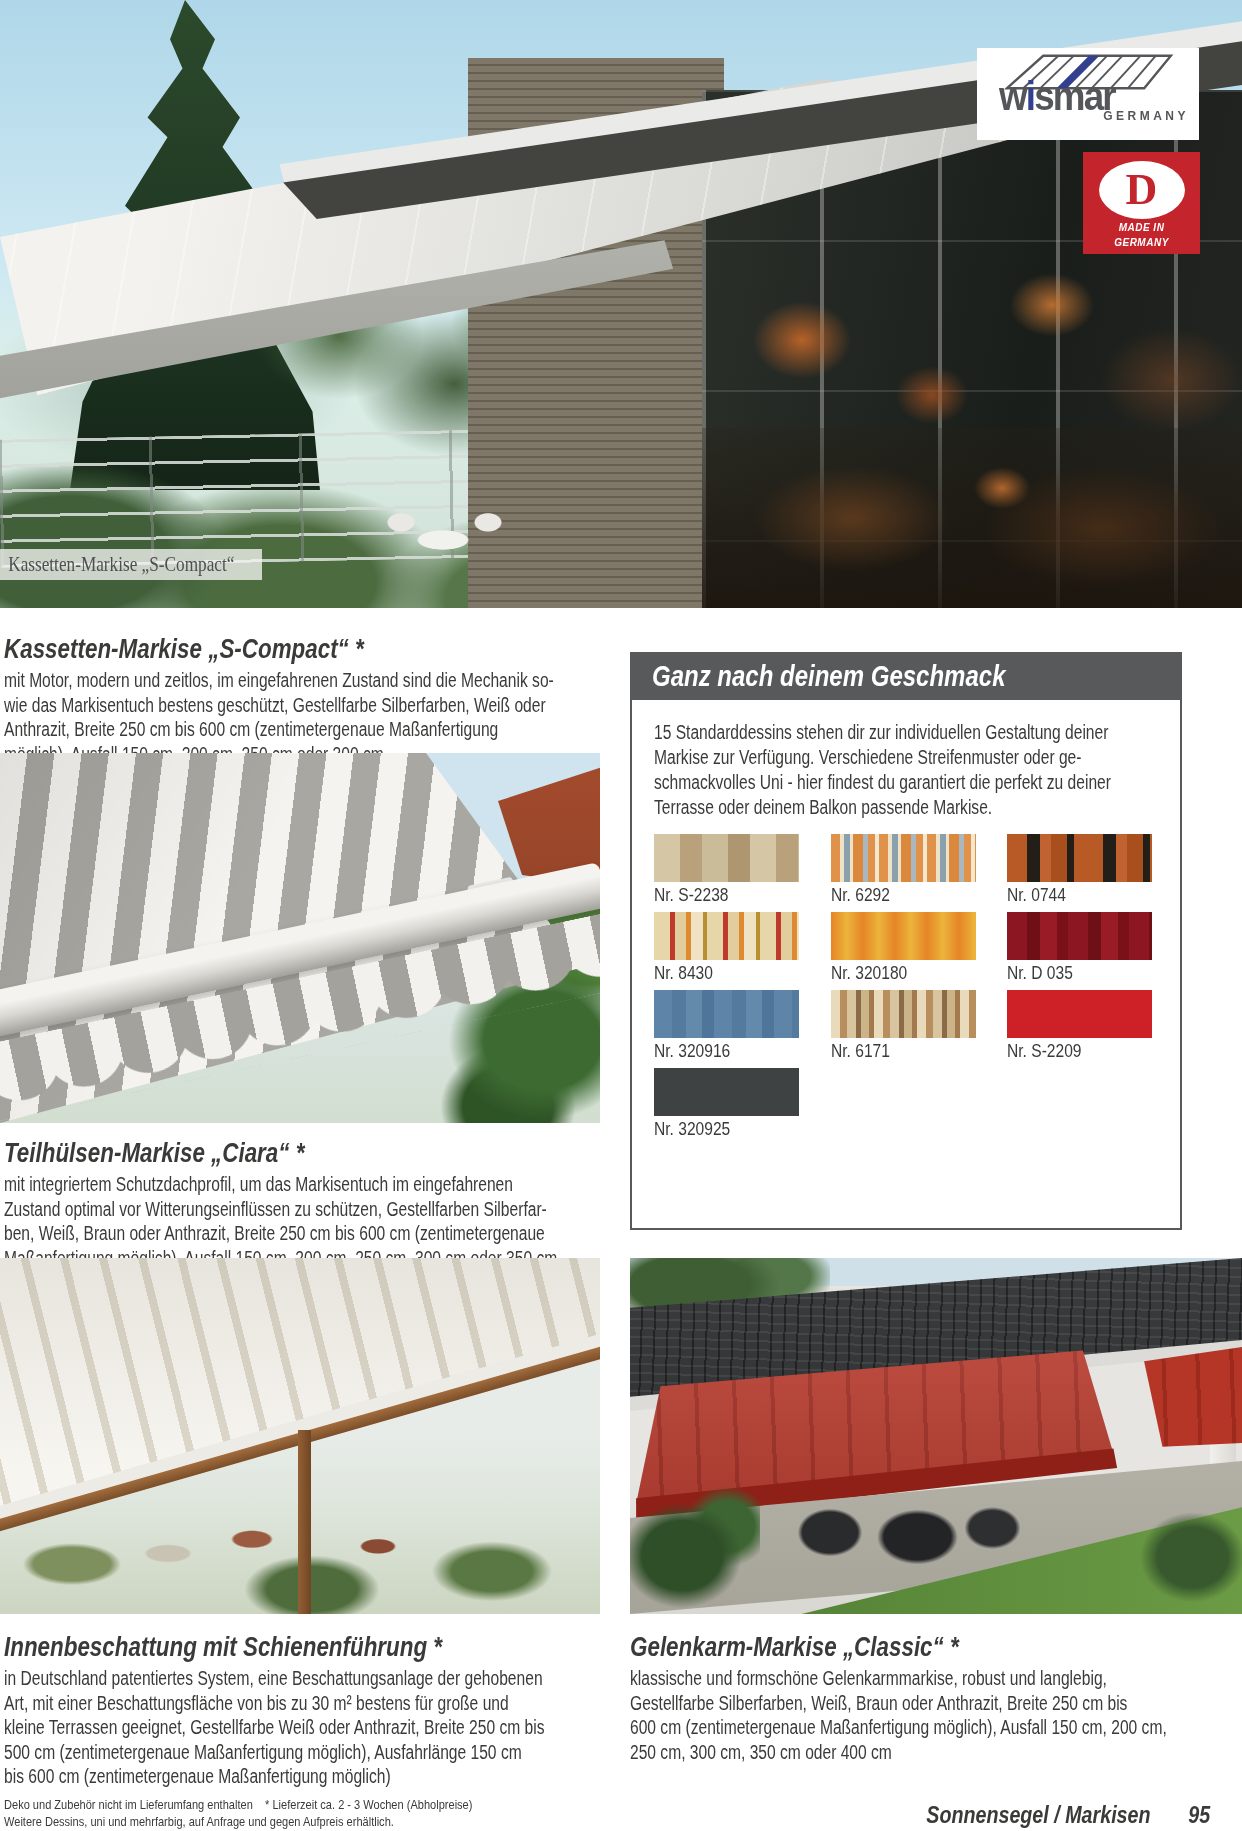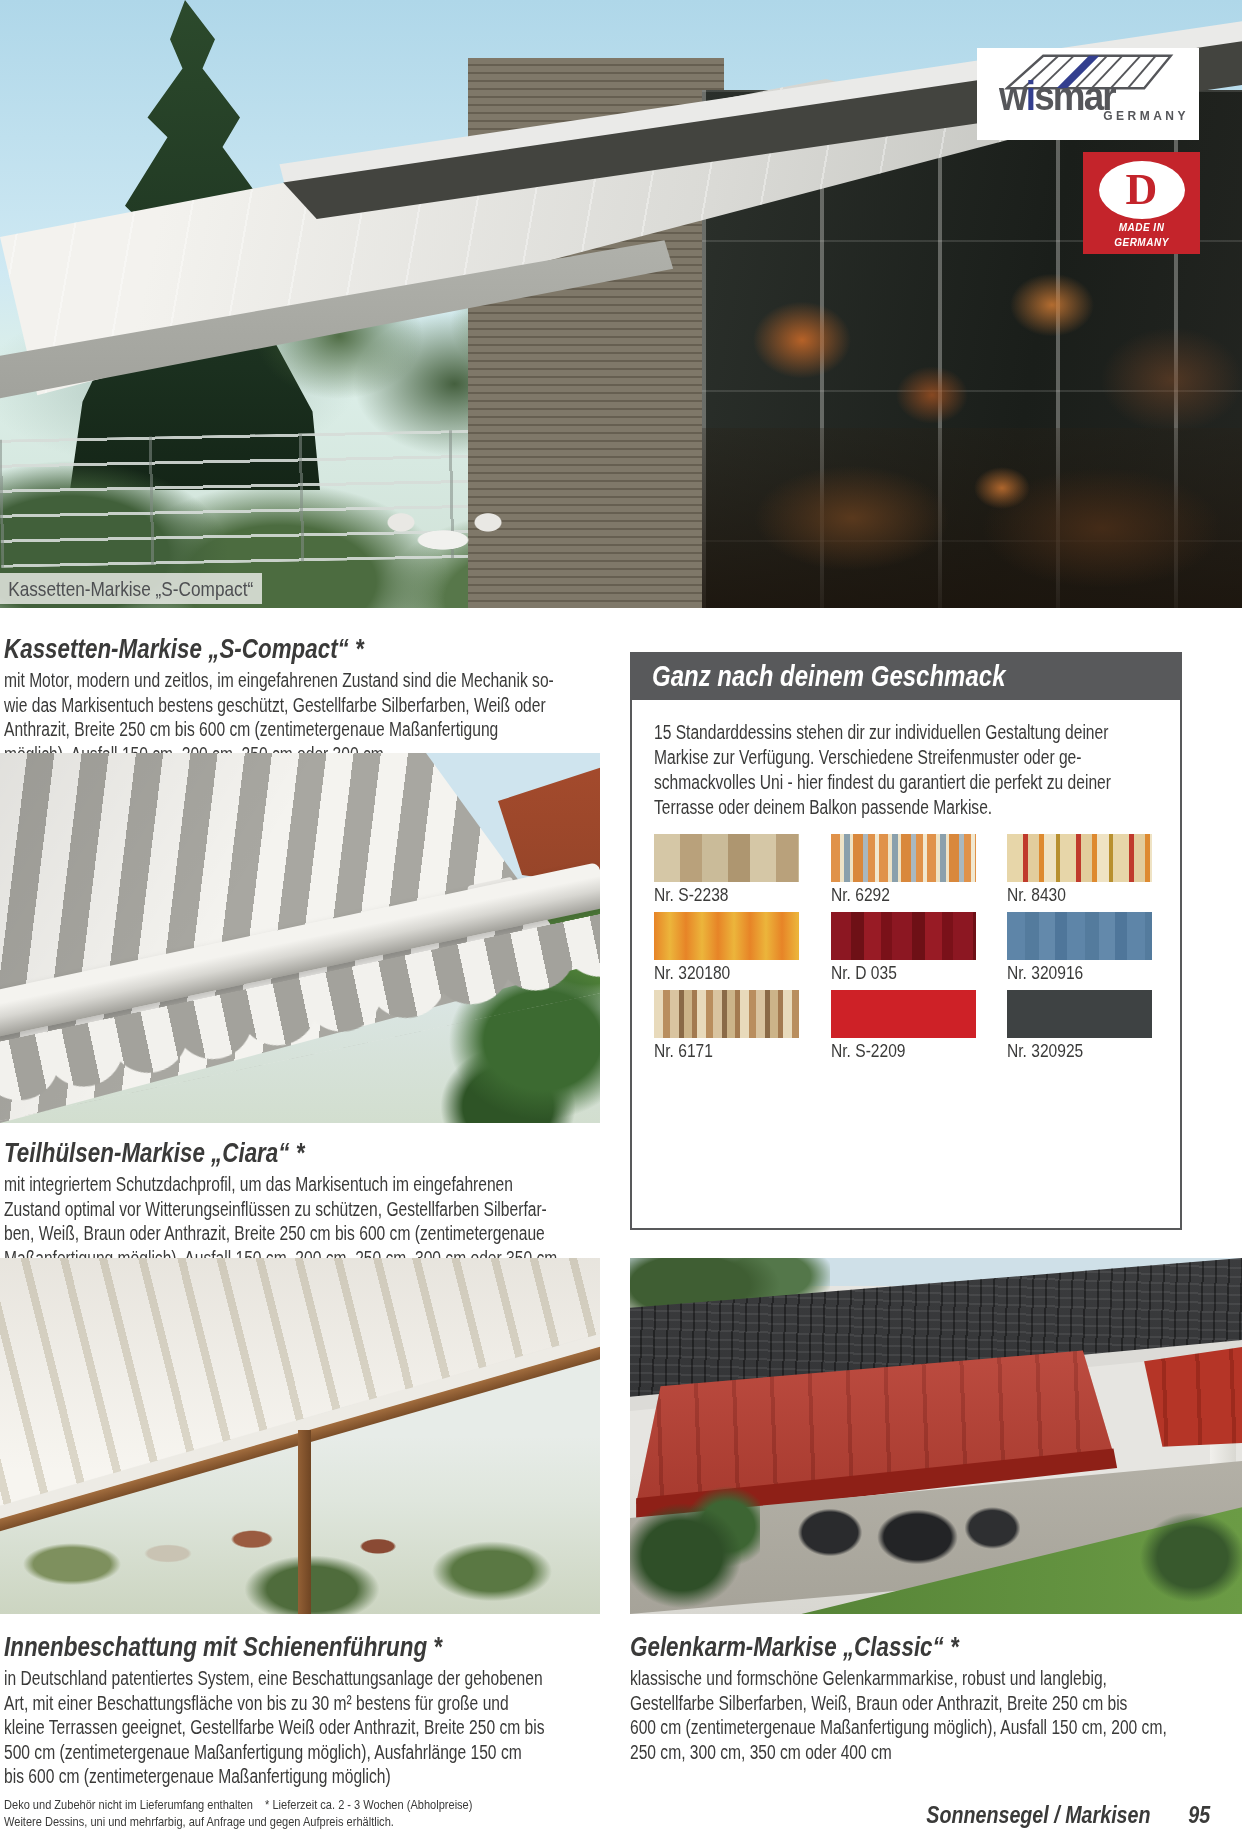--- a/index.html
+++ b/index.html
@@ -65,22 +65,22 @@
   .logo-sub{font-weight:700;font-size:12px;letter-spacing:3.5px;color:#55565a;text-align:right;margin-top:-4px;}
   
   .badge{position:absolute;left:1083px;top:152px;width:117px;height:102px;
         display:flex;flex-direction:column;align-items:center;}
   .badge-oval{width:86px;height:58px;background:#fff;border-radius:50%;margin-top:9px;
         display:flex;align-items:center;justify-content:center;}
   .badge-d{font-family:"Liberation Serif",serif;font-weight:700;font-size:44px;line-height:1;}
   .badge-txt{color:#fff;font-style:italic;font-weight:700;font-size:10px;letter-spacing:.5px;
         line-height:11.5px;text-align:center;margin-top:3px;}
   
-  .caption{position:absolute;left:0;top:573px;height:31px;width:262px;
-        background:rgba(243,243,241,.78);display:flex;align-items:center;}
+  .caption{position:absolute;left:0;top:549px;height:31px;width:262px;
+        background:rgba(243,243,241,.78);display:flex;align-items:center;font-family:Liberation Serif, serif;}
   .caption-inner{font-size:21px;color:#4e4f52;padding-left:10px;transform:scaleX(.82);
         transform-origin:0 50%;white-space:nowrap;}
   
   .gbox{position:absolute;left:630px;top:652px;width:552px;}
   .gbox-header{height:48px;display:flex;align-items:center;padding-left:22px;background:#58595b;}
   .gbox-title{font-style:italic;font-weight:700;font-size:30px;color:#fff;
         transform:scaleX(.8);transform-origin:0 50%;white-space:nowrap;}
   .gbox-body{border:2px solid #58595b;border-top:none;box-sizing:border-box;height:530px;
         padding:20px 22px 10px;background:#fff;}
   .gbox-text{font-size:20px;line-height:25px;color:#3a3a39;transform:scaleX(.78);
@@ -239,20 +239,24 @@
       <div class="sw-grid">
           <div>
             <div class="sw" style="background: repeating-linear-gradient(90deg, rgb(213, 199, 166) 0px, rgb(213, 199, 166) 26px, rgb(185, 161, 123) 26px, rgb(185, 161, 123) 48px, rgb(202, 187, 153) 48px, rgb(202, 187, 153) 74px, rgb(174, 150, 112) 74px, rgb(174, 150, 112) 96px);"></div>
             <div class="sw-label">Nr. S-2238</div>
           </div>
           <div>
             <div class="sw" style="background: repeating-linear-gradient(90deg, rgb(224, 146, 74) 0px, rgb(224, 146, 74) 9px, rgb(238, 227, 198) 9px, rgb(238, 227, 198) 13px, rgb(138, 160, 172) 13px, rgb(138, 160, 172) 19px, rgb(238, 227, 198) 19px, rgb(238, 227, 198) 22px, rgb(217, 136, 60) 22px, rgb(217, 136, 60) 32px, rgb(169, 184, 192) 32px, rgb(169, 184, 192) 37px, rgb(224, 146, 74) 37px, rgb(224, 146, 74) 44px, rgb(241, 232, 208) 44px, rgb(241, 232, 208) 48px);"></div>
             <div class="sw-label">Nr. 6292</div>
           </div>
           <div>
+            <div class="sw" style="background: repeating-linear-gradient(90deg, rgb(184, 90, 38) 0px, rgb(184, 90, 38) 20px, rgb(36, 30, 25) 20px, rgb(36, 30, 25) 33px, rgb(193, 99, 48) 33px, rgb(193, 99, 48) 44px, rgb(169, 79, 30) 44px, rgb(169, 79, 30) 60px, rgb(36, 30, 25) 60px, rgb(36, 30, 25) 67px, rgb(184, 90, 38) 67px, rgb(184, 90, 38) 76px);"></div>
+            <div class="sw-label">Nr. 0744</div>
+          </div>
+          <div>
             <div class="sw" style="background: repeating-linear-gradient(90deg, rgb(231, 214, 169) 0px, rgb(231, 214, 169) 16px, rgb(192, 58, 44) 16px, rgb(192, 58, 44) 21px, rgb(226, 205, 157) 21px, rgb(226, 205, 157) 32px, rgb(222, 138, 48) 32px, rgb(222, 138, 48) 37px, rgb(239, 227, 196) 37px, rgb(239, 227, 196) 49px, rgb(184, 144, 47) 49px, rgb(184, 144, 47) 53px);"></div>
             <div class="sw-label">Nr. 8430</div>
           </div>
           <div>
             <div class="sw" style="background: repeating-linear-gradient(90deg, rgb(231, 132, 39) 0px, rgb(236, 181, 59) 16px, rgb(231, 132, 39) 32px);"></div>
             <div class="sw-label">Nr. 320180</div>
           </div>
           <div>
             <div class="sw" style="background: repeating-linear-gradient(90deg, rgb(140, 23, 34) 0px, rgb(140, 23, 34) 20px, rgb(110, 16, 22) 20px, rgb(110, 16, 22) 33px, rgb(152, 27, 37) 33px, rgb(152, 27, 37) 50px, rgb(122, 17, 25) 50px, rgb(122, 17, 25) 61px);"></div>
             <div class="sw-label">Nr. D 035</div>

